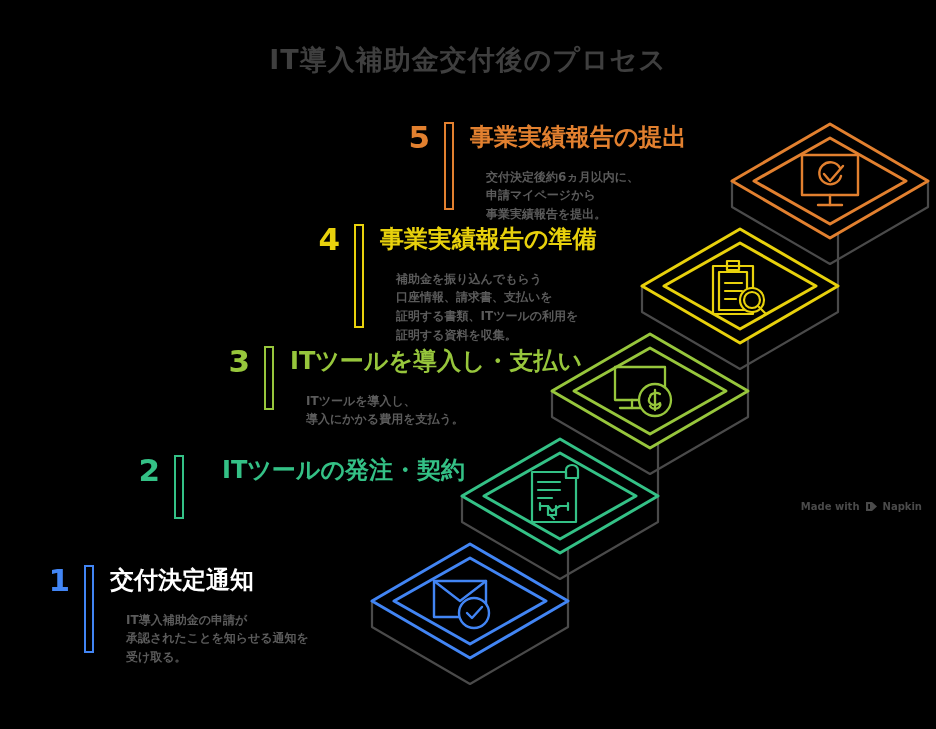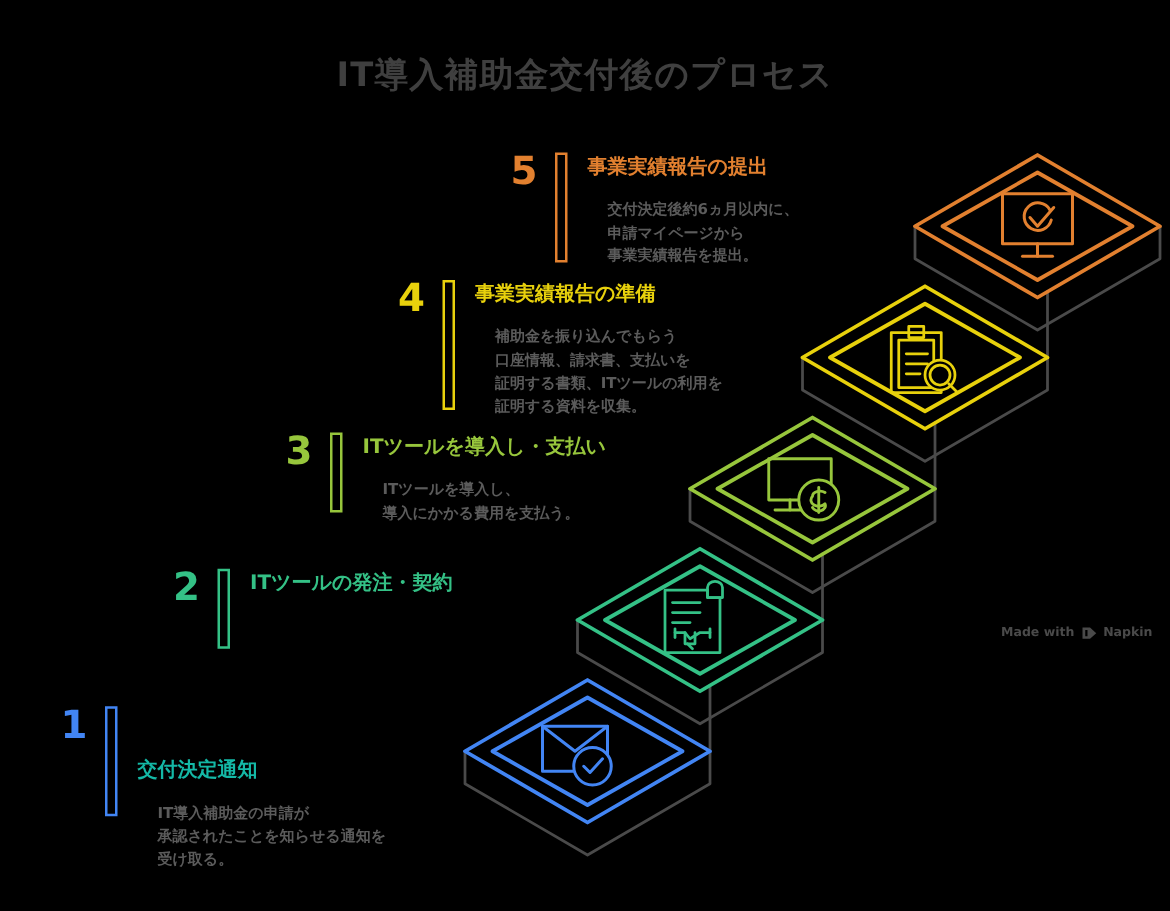--- a/index.html
+++ b/index.html
@@ -68,21 +68,21 @@
     border-width: 2px;
     background: transparent;
     margin-left: 14px;
     margin-right: 16px;
   }
   .step-text {
     flex: 1 1 auto;
     padding-top: 1px;
   }
   .step-heading {
-    font-size: 16px;
+    font-size: 24px;
     font-weight: bold;
     line-height: 1.2;
     margin: 0 0 11px 0;
     white-space: nowrap;
   }
   .step-desc {
     font-size: 12px;
     font-weight: bold;
     line-height: 1.55;
     color: #5b5b5b;
@@ -247,29 +247,29 @@
       <div class="step-heading" style="color:#97c63c;">ITツールを導入し・支払い</div>
       <div class="step-desc">ITツールを導入し、
 導入にかかる費用を支払う。</div>
     </div>
   </div>
 
   <div class="step-block" id="step-2">
     <div class="step-num" style="color:#34c186;">2</div>
     <div class="accent-bar" style="border-color:#34c186;"></div>
     <div class="step-text">
-      <div class="step-heading" style="color:#34c186;">ITツールの発注・契約</div>
+      <div class="step-heading" style="color:#34c186;margin-left:22px;">ITツールの発注・契約</div>
     </div>
   </div>
 
   <div class="step-block" id="step-1">
     <div class="step-num" style="color:#4285f4;">1</div>
     <div class="accent-bar" style="border-color:#4285f4;"></div>
     <div class="step-text">
-      <div class="step-heading" style="color:#14b8a6;margin-top:40px;">交付決定通知</div>
+      <div class="step-heading" style="color:#ffffff;">交付決定通知</div>
       <div class="step-desc">IT導入補助金の申請が
 承認されたことを知らせる通知を
 受け取る。</div>
     </div>
   </div>
 
   <div id="footer-watermark">
     <span>Made with</span>
     <span class="nap-logo">
       <svg width="13" height="11" viewBox="0 0 13 11" xmlns="http://www.w3.org/2000/svg">

